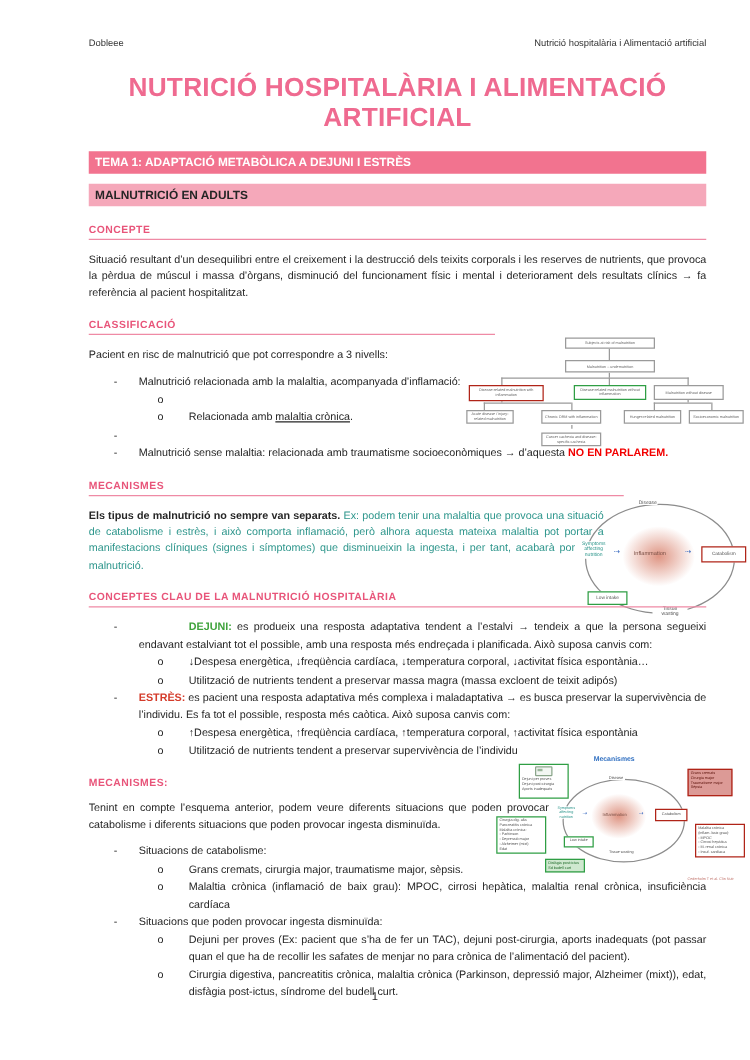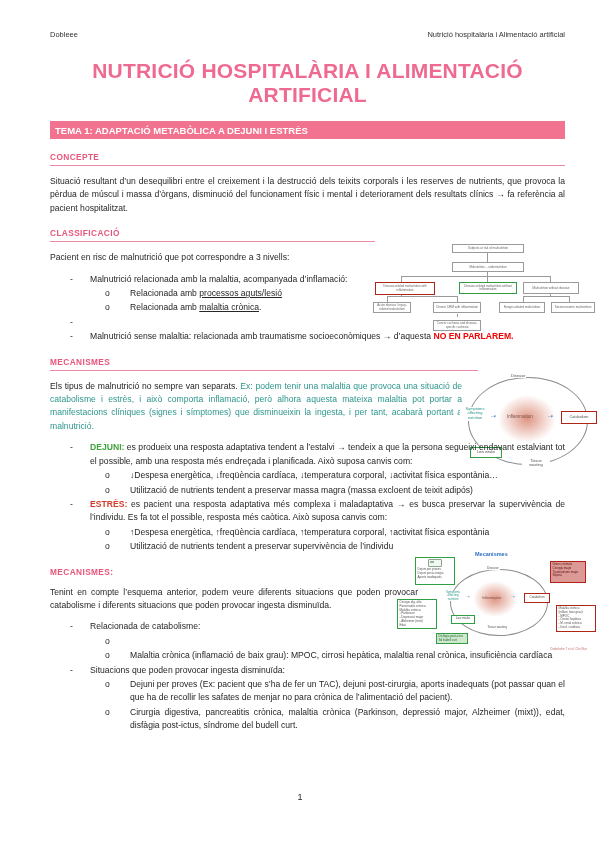--- a/index.html
+++ b/index.html
@@ -1,19 +1,19 @@
 <!DOCTYPE html>
 <html><head>
 <meta charset="utf-8">
 <style>
   html,body{margin:0;padding:0;background:#e9e9e9;}
   .page{
     position:relative;width:600px;height:848px;margin:0 auto;background:#ffffff;
     font-family:"Liberation Sans",sans-serif;color:#262626;
-    box-sizing:border-box;padding:30px 35px 0 50px;overflow:hidden;
+    box-sizing:border-box;padding:30px 35px 0 71px;overflow:hidden;
   }
   
   .doc-header{display:flex;justify-content:space-between;font-size:7.5px;color:#333;}
   
   .doc-title{margin:20px 0 14px;text-align:center;font-size:21px;font-weight:bold;color:#ef6a90;letter-spacing:.2px;}
   
   .banner{box-sizing:border-box;width:100%;padding:4px 5px 3px;font-size:9.5px;font-weight:bold;margin-bottom:8px;}
   .banner.tema{background:#f2738f;color:#ffffff;}
   .banner.sub{background:#f5a8ba;color:#262626;}
   
@@ -21,23 +21,23 @@
   h3.shead{
     margin:13px 0 9px;font-size:8.3px;font-weight:bold;color:#e8557a;
     letter-spacing:.4px;border-bottom:1px solid #ef8aa5;padding-bottom:3px;
   }
   h3.shead.noline{border-bottom:none;padding-bottom:0;}
   h3.w-class{width:325px;}
   h3.w-mec{width:428px;}
   
   p.body, .li-text{font-size:8.6px;line-height:1.56;text-align:justify;}
   p.body{margin:0 0 8px;}
-  .b{font-weight:normal;}
+  .b{font-weight:bold;}
   .teal{color:#2e968c;}
-  .green{color:#3fa33c;font-weight:bold;}
+  .green{color:#3fa33c;font-weight:bold;margin-left:40px;}
   .redword{color:#d43b2a;font-weight:bold;}
   .brightred{color:#f20000;font-weight:bold;}
   .u{text-decoration:underline;}
   
   .li1,.li2{display:flex;font-size:8.6px;line-height:1.56;margin:0 0 1px;}
   .li1{margin-left:20px;}
   .li2{margin-left:55px;}
   .li1>.mk{flex:none;width:20px;}
   .li2>.mk{flex:none;width:25px;}
   .li-text{flex:1;}
@@ -85,20 +85,21 @@
 <div class="page">
 
   <div class="doc-header">
     <span>Dobleee</span>
     <span>Nutrició hospitalària i Alimentació artificial</span>
   </div>
 
   <div class="doc-title">NUTRICIÓ HOSPITALÀRIA I ALIMENTACIÓ ARTIFICIAL</div>
 
   <div class="banner tema">TEMA 1: ADAPTACIÓ METABÒLICA A DEJUNI I ESTRÈS</div>
+  <div class="banner sub">MALNUTRICIÓ EN ADULTS</div>
 
   <div class="sec">
     <h3 class="shead">CONCEPTE</h3>
     <p class="body">Situació resultant d’un desequilibri entre el creixement i la destrucció dels teixits corporals i les reserves de nutrients, que provoca la pèrdua de múscul i massa d’òrgans, disminució del funcionament físic i mental i deteriorament dels resultats clínics → fa referència al pacient hospitalitzat.</p>
   </div>
 
   <div class="sec">
     <h3 class="shead w-class">CLASSIFICACIÓ</h3>
 
     <div class="flowchart">
@@ -131,21 +132,20 @@
     </div>
 
     <p class="body">Pacient en risc de malnutrició que pot correspondre a 3 nivells:</p>
 
     <div class="li1">
       <span class="mk">-</span>
       <span class="li-text mw290">Malnutrició relacionada amb la malaltia, acompanyada d’inflamació:</span>
     </div>
     <div class="li2">
       <span class="mk">o</span>
-      <span class="li-text mw290"><span>Relacionada amb </span><span class="u">processos aguts/lesió</span></span>
     </div>
     <div class="li2">
       <span class="mk">o</span>
       <span class="li-text mw290"><span>Relacionada amb </span><span class="u">malaltia crònica</span><span>.</span></span>
     </div>
     <div class="li1">
       <span class="mk">-</span>
     </div>
     <div class="li1">
       <span class="mk">-</span>
@@ -166,20 +166,21 @@
       <div class="cyc-arrow" style="left:88px;top:44px;">⇢</div>
       <div class="cyc-box bred" style="right:0;top:42px;width:36px;height:13px;">Catabolism</div>
       <div class="cyc-box bgreen" style="left:10px;top:78px;width:32px;height:11px;">Low intake</div>
       <div class="cyc-label" style="left:62px;top:90px;width:26px;">Tissue wasting</div>
     </div>
 
     <p class="body" style="max-width:412px;"><span class="b">Els tipus de malnutrició no sempre van separats.</span><span class="teal"> Ex: podem tenir una malaltia que provoca una situació de catabolisme i estrès, i això comporta inflamació, però alhora aquesta mateixa malaltia pot portar a manifestacions clíniques (signes i símptomes) que disminueixin la ingesta, i per tant, acabarà portant a malnutrició.</span></p>
   </div>
 
   <div class="sec">
+    <h3 class="shead">CONCEPTES CLAU DE LA MALNUTRICIÓ HOSPITALÀRIA</h3>
 
     <div class="li1">
       <span class="mk">-</span>
       <span class="li-text"><span class="green">DEJUNI:</span><span> es produeix una resposta adaptativa tendent a l’estalvi → tendeix a que la persona segueixi endavant estalviant tot el possible, amb una resposta més endreçada i planificada. Això suposa canvis com:</span></span>
     </div>
     <div class="li2">
       <span class="mk">o</span>
       <span class="li-text">↓Despesa energètica, ↓freqüència cardíaca, ↓temperatura corporal, ↓activitat física espontània…</span>
     </div>
     <div class="li2">
@@ -249,24 +250,25 @@
         <span>- M. renal crònica</span>
         <span>- Insuf. cardíaca</span>
       </div>
       <div class="citation" style="left:157px;top:96px;">Cederholm T et al. Clin Nutr</div>
     </div>
 
     <p class="body mw368">Tenint en compte l’esquema anterior, podem veure diferents situacions que poden provocar catabolisme i diferents situacions que poden provocar ingesta disminuïda.</p>
 
     <div class="li1">
       <span class="mk">-</span>
-      <span class="li-text">Relacionada de catabolisme:</span>
-    </div>
-    <div class="li2">
-      <span class="mk">o</span>
+      <span class="li-text">Situacions de catabolisme:</span>
+    </div>
+    <div class="li2">
+      <span class="mk">o</span>
+      <span class="li-text" style="max-width:300px;">Grans cremats, cirurgia major, traumatisme major, sèpsis.</span>
     </div>
     <div class="li2">
       <span class="mk">o</span>
       <span class="li-text">Malaltia crònica (inflamació de baix grau): MPOC, cirrosi hepàtica, malaltia renal crònica, insuficiència cardíaca</span>
     </div>
     <div class="li1">
       <span class="mk">-</span>
       <span class="li-text">Situacions que poden provocar ingesta disminuïda:</span>
     </div>
     <div class="li2">

